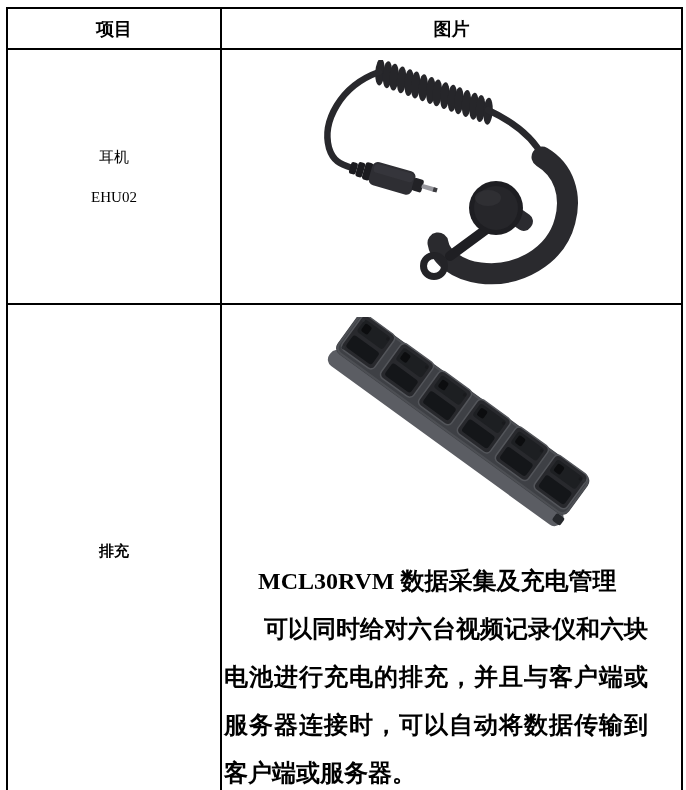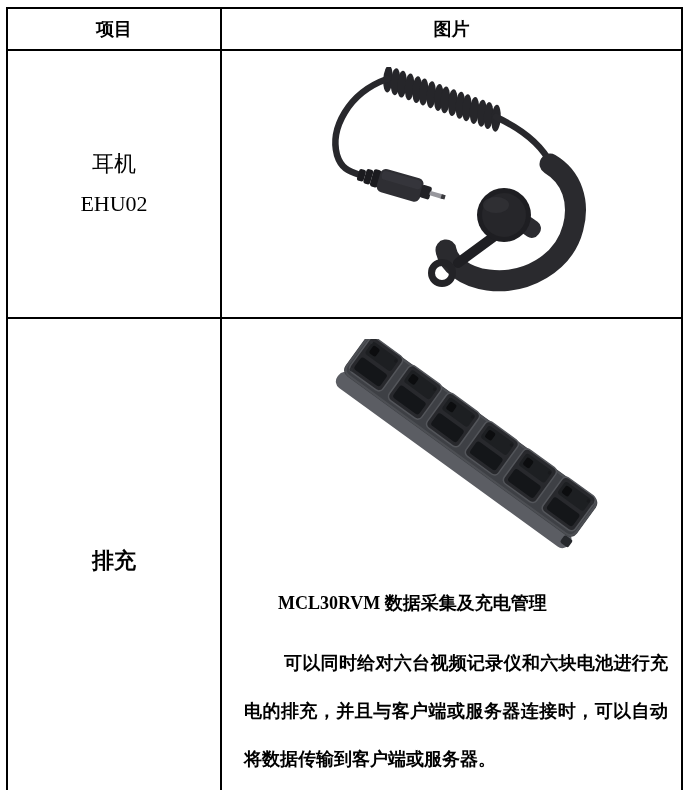--- a/index.html
+++ b/index.html
@@ -12,44 +12,44 @@
     overflow:hidden;
   }
   table.doc-table{
     position:absolute;left:6px;top:7px;
     width:677px;
     border-collapse:collapse;
     table-layout:fixed;
   }
   .doc-table td,.doc-table th{
     border:2px solid #000;
-    padding:8px;
+    padding:0;
     vertical-align:middle;
     overflow:hidden;
   }
   .col-item{width:214px;}
   .row-header{height:41px;}
   .row-headset{height:255px;}
   .row-charger{height:445px;font-weight:bold;}
   .row-ptt{height:39px;}
   th.hdr{
     font-size:18px;font-weight:bold;text-align:center;
   }
   .item-label{
-    font-size:22px;text-align:center;
+    font-size:15px;text-align:center;
   }
   .two-line div{line-height:40px;}
   .photo-cell{text-align:left;vertical-align:middle;}
   .headset-wrap{padding:8px 0 0 50px;}
   .charger-cell{vertical-align:top;}
   .charger-wrap{padding:12px 0 0 100px;}
   .caption-block{margin:16px 32px 0 2px;}
   .caption-block p{
-    margin:12px;
-    font-size:18px;
+    margin:0;
+    font-size:24px;
     line-height:48px;
   }
   p.caption{text-indent:34px;width:424px;}
   p.desc{text-indent:40px;width:424px;text-align:justify;}
 </style>
 </head>
 <body>
 
 <div class="page">
   <table class="doc-table">

